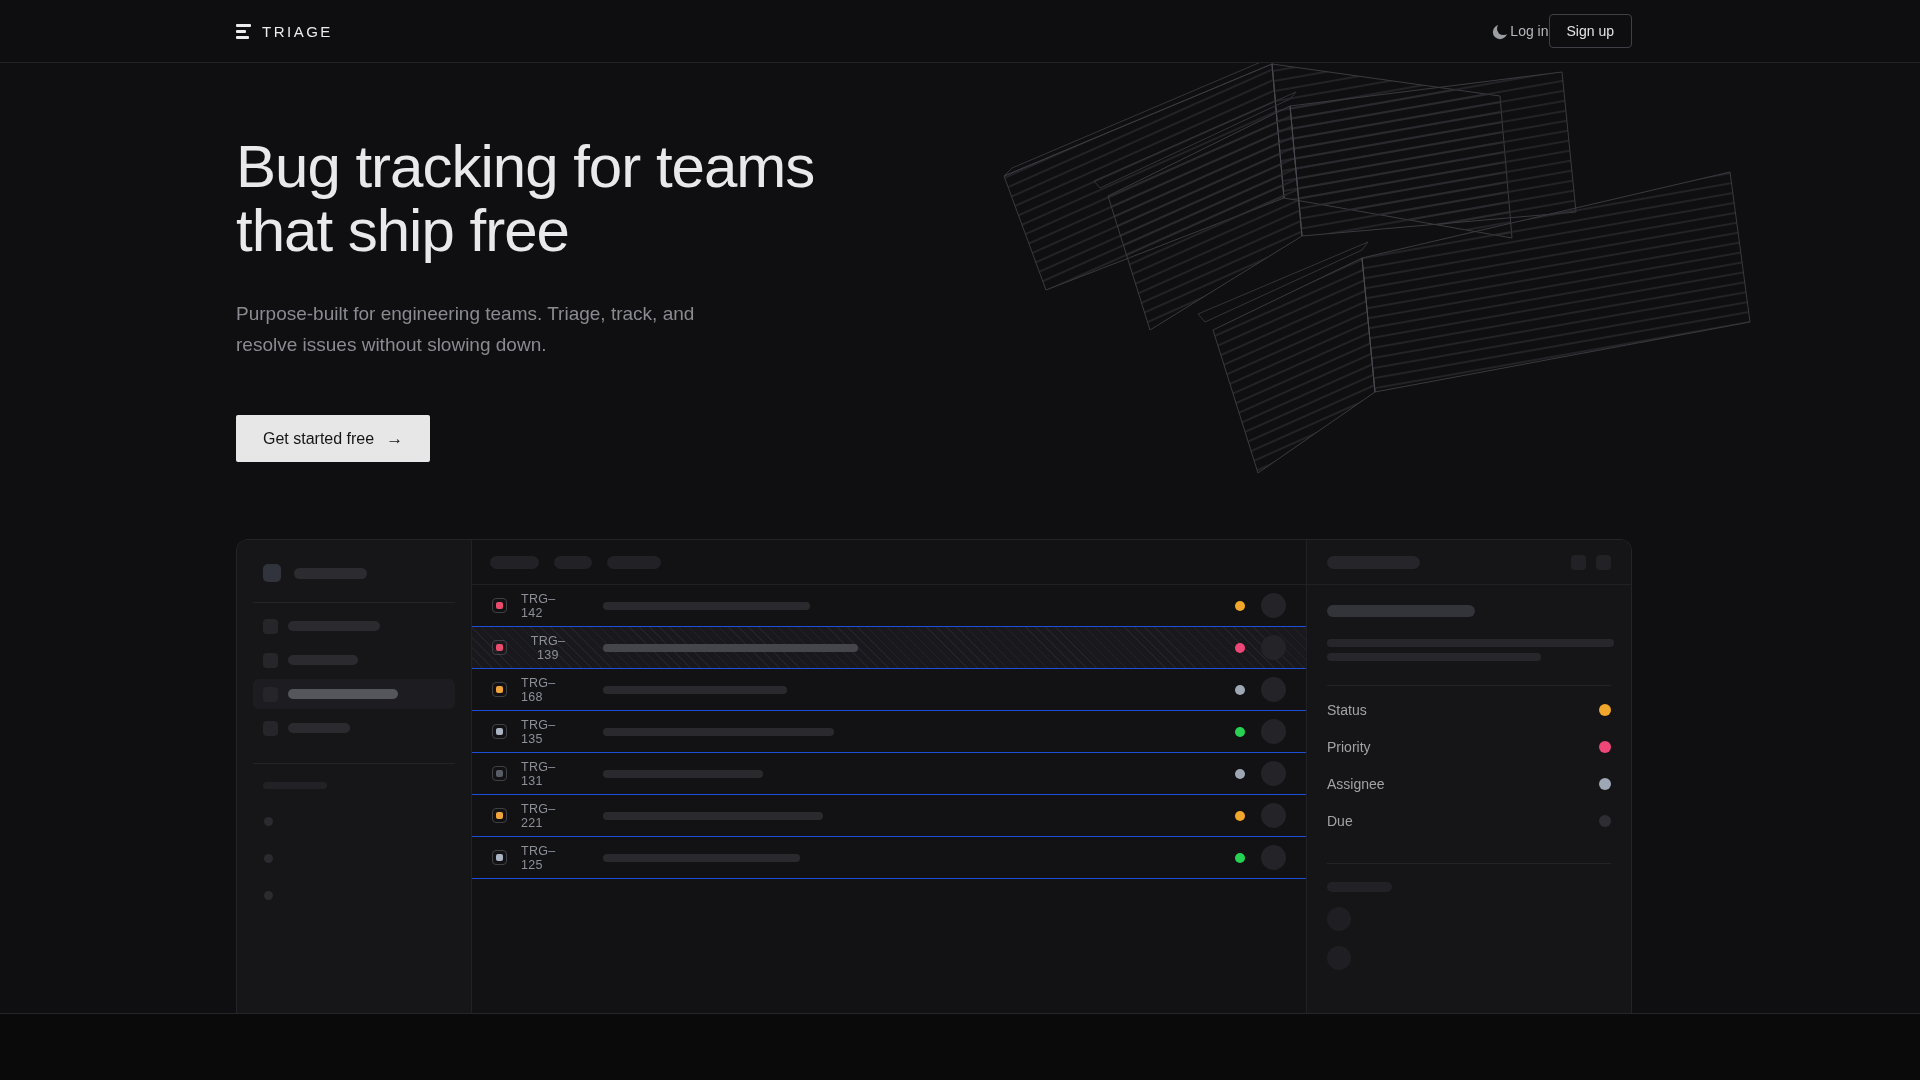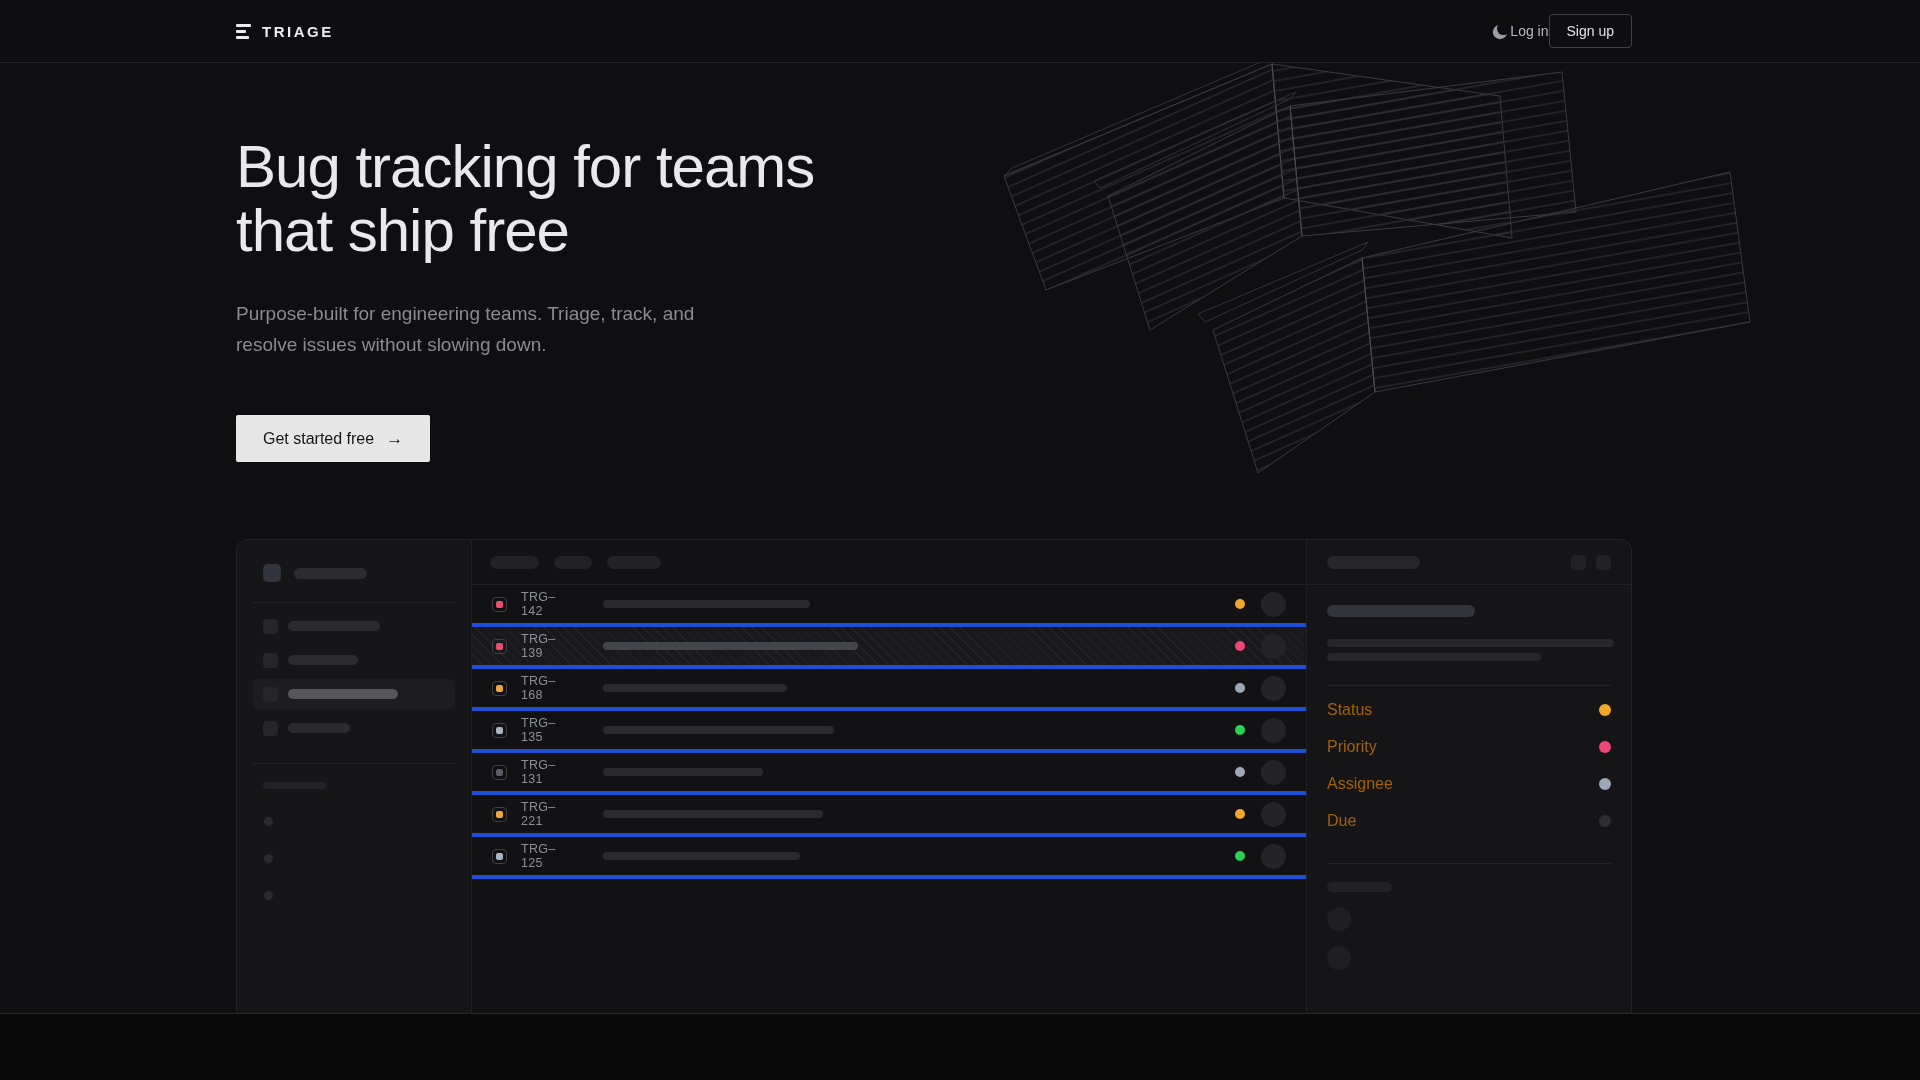--- a/index.html
+++ b/index.html
@@ -20,21 +20,21 @@
     position:relative; z-index:5;
     height:63px; background:#0e0e10; border-bottom:1px solid #222226;
   }
   .nav-inner { height:62px; display:flex; align-items:center; }
   .brand { display:flex; align-items:center; gap:11px; }
   .brand-icon { display:flex; flex-direction:column; gap:3px; }
   .brand-icon i { display:block; height:3px; border-radius:1px; background:#ececee; }
   .brand-icon i:nth-child(1){ width:15px; }
   .brand-icon i:nth-child(2){ width:10px; }
   .brand-icon i:nth-child(3){ width:13px; }
-  .brand-name { font-size:15px; font-weight:bold; letter-spacing:2.5px; color:#ececee; }
+  .brand-name { font-size:15px; font-weight:normal; letter-spacing:2.5px; color:#ececee; }
   .nav-right { margin-left:auto; display:flex; align-items:center; }
   .theme-toggle { width:20px; height:20px; cursor:pointer; display:flex; align-items:center; justify-content:center; }
   .login-link { font-size:14px; color:#b7b7bd; cursor:pointer; }
   .signup-btn {
     font-size:14px; color:#e3e3e7; background:transparent;
     border:1px solid #3f3f45; border-radius:4px; padding:8px 17px; cursor:pointer;
     font-family:inherit;
   }
 
   
@@ -77,26 +77,27 @@
   .side-item.active { background:#1d1d21; }
   .side-item.active .bar { background:#55555c; }
   .side-section-bar { width:64px; height:7px; border-radius:4px; background:#222226; margin:18px 0 0 26px; }
   .side-dot { width:9px; height:9px; border-radius:50%; background:#2b2b2f; margin:28px 0 0 27px; }
 
   
   .m-list { flex:1; background:#121215; display:flex; flex-direction:column; }
   .list-header { height:45px; flex:none; border-bottom:1px solid #202025; display:flex; align-items:center; gap:15px; padding-left:18px; }
   .list-pill { height:13px; border-radius:7px; background:#222226; }
   .issue-row {
-    height:42px; flex:none; border-bottom:4px solid #1d4ed8;
+    height:42px; flex:none; border-bottom:1px solid #1d4ed8;
     display:flex; align-items:center; padding:0 20px;
   }
   .issue-row.highlighted {
     background-color:#19191d;
     background-image:repeating-linear-gradient(45deg, rgba(255,255,255,0.045) 0px, rgba(255,255,255,0.045) 1px, transparent 1px, transparent 7px);
+    text-align:center;
   }
   .issue-icon {
     width:15px; height:15px; border:1px solid #3f3f46; border-radius:4px;
     display:flex; align-items:center; justify-content:center; flex:none;
   }
   .issue-icon-inner { width:7px; height:7px; border-radius:2px; display:block; }
   .issue-id { margin-left:14px; width:54px; font-size:12.5px; letter-spacing:0.3px; color:#8d9098; flex:none; }
   .issue-bar { height:8px; border-radius:4px; background:#2a2a2e; margin-left:28px; }
   .issue-row.highlighted .issue-bar { background:#45454c; }
   .issue-spacer { flex:1; }
@@ -110,21 +111,21 @@
   .detail-header-actions { margin-left:auto; display:flex; gap:10px; }
   .detail-action-sq { width:15px; height:15px; border-radius:4px; background:#222226; }
   .detail-body { padding:20px 20px 0 20px; }
   .detail-title-bar { width:148px; height:12px; border-radius:6px; background:#33333a; }
   .detail-line { height:8px; border-radius:4px; background:#26262b; }
   .detail-line.l1 { margin-top:22px; width:287px; }
   .detail-line.l2 { margin-top:6px; width:214px; }
   .detail-divider { height:1px; background:#232328; margin-top:24px; }
   .field-row { height:37px; display:flex; align-items:center; }
   .fields { margin-top:5px; }
-  .field-label { font-size:16px; color:#a16207; }
+  .field-label { font-size:14px; color:#a3a3a3; }
   .field-dot { margin-left:auto; width:12px; height:12px; border-radius:50%; }
   .detail-pill { width:65px; height:10px; border-radius:5px; background:#222226; margin-top:18px; }
   .detail-circle { width:24px; height:24px; border-radius:50%; background:#1f1f23; margin-top:15px; }
 
   
   .footer {
     position:absolute; left:0; bottom:0; width:1920px; height:67px;
     background:#0a0a0b; border-top:1px solid #26262a; z-index:6;
   }
 </style>

